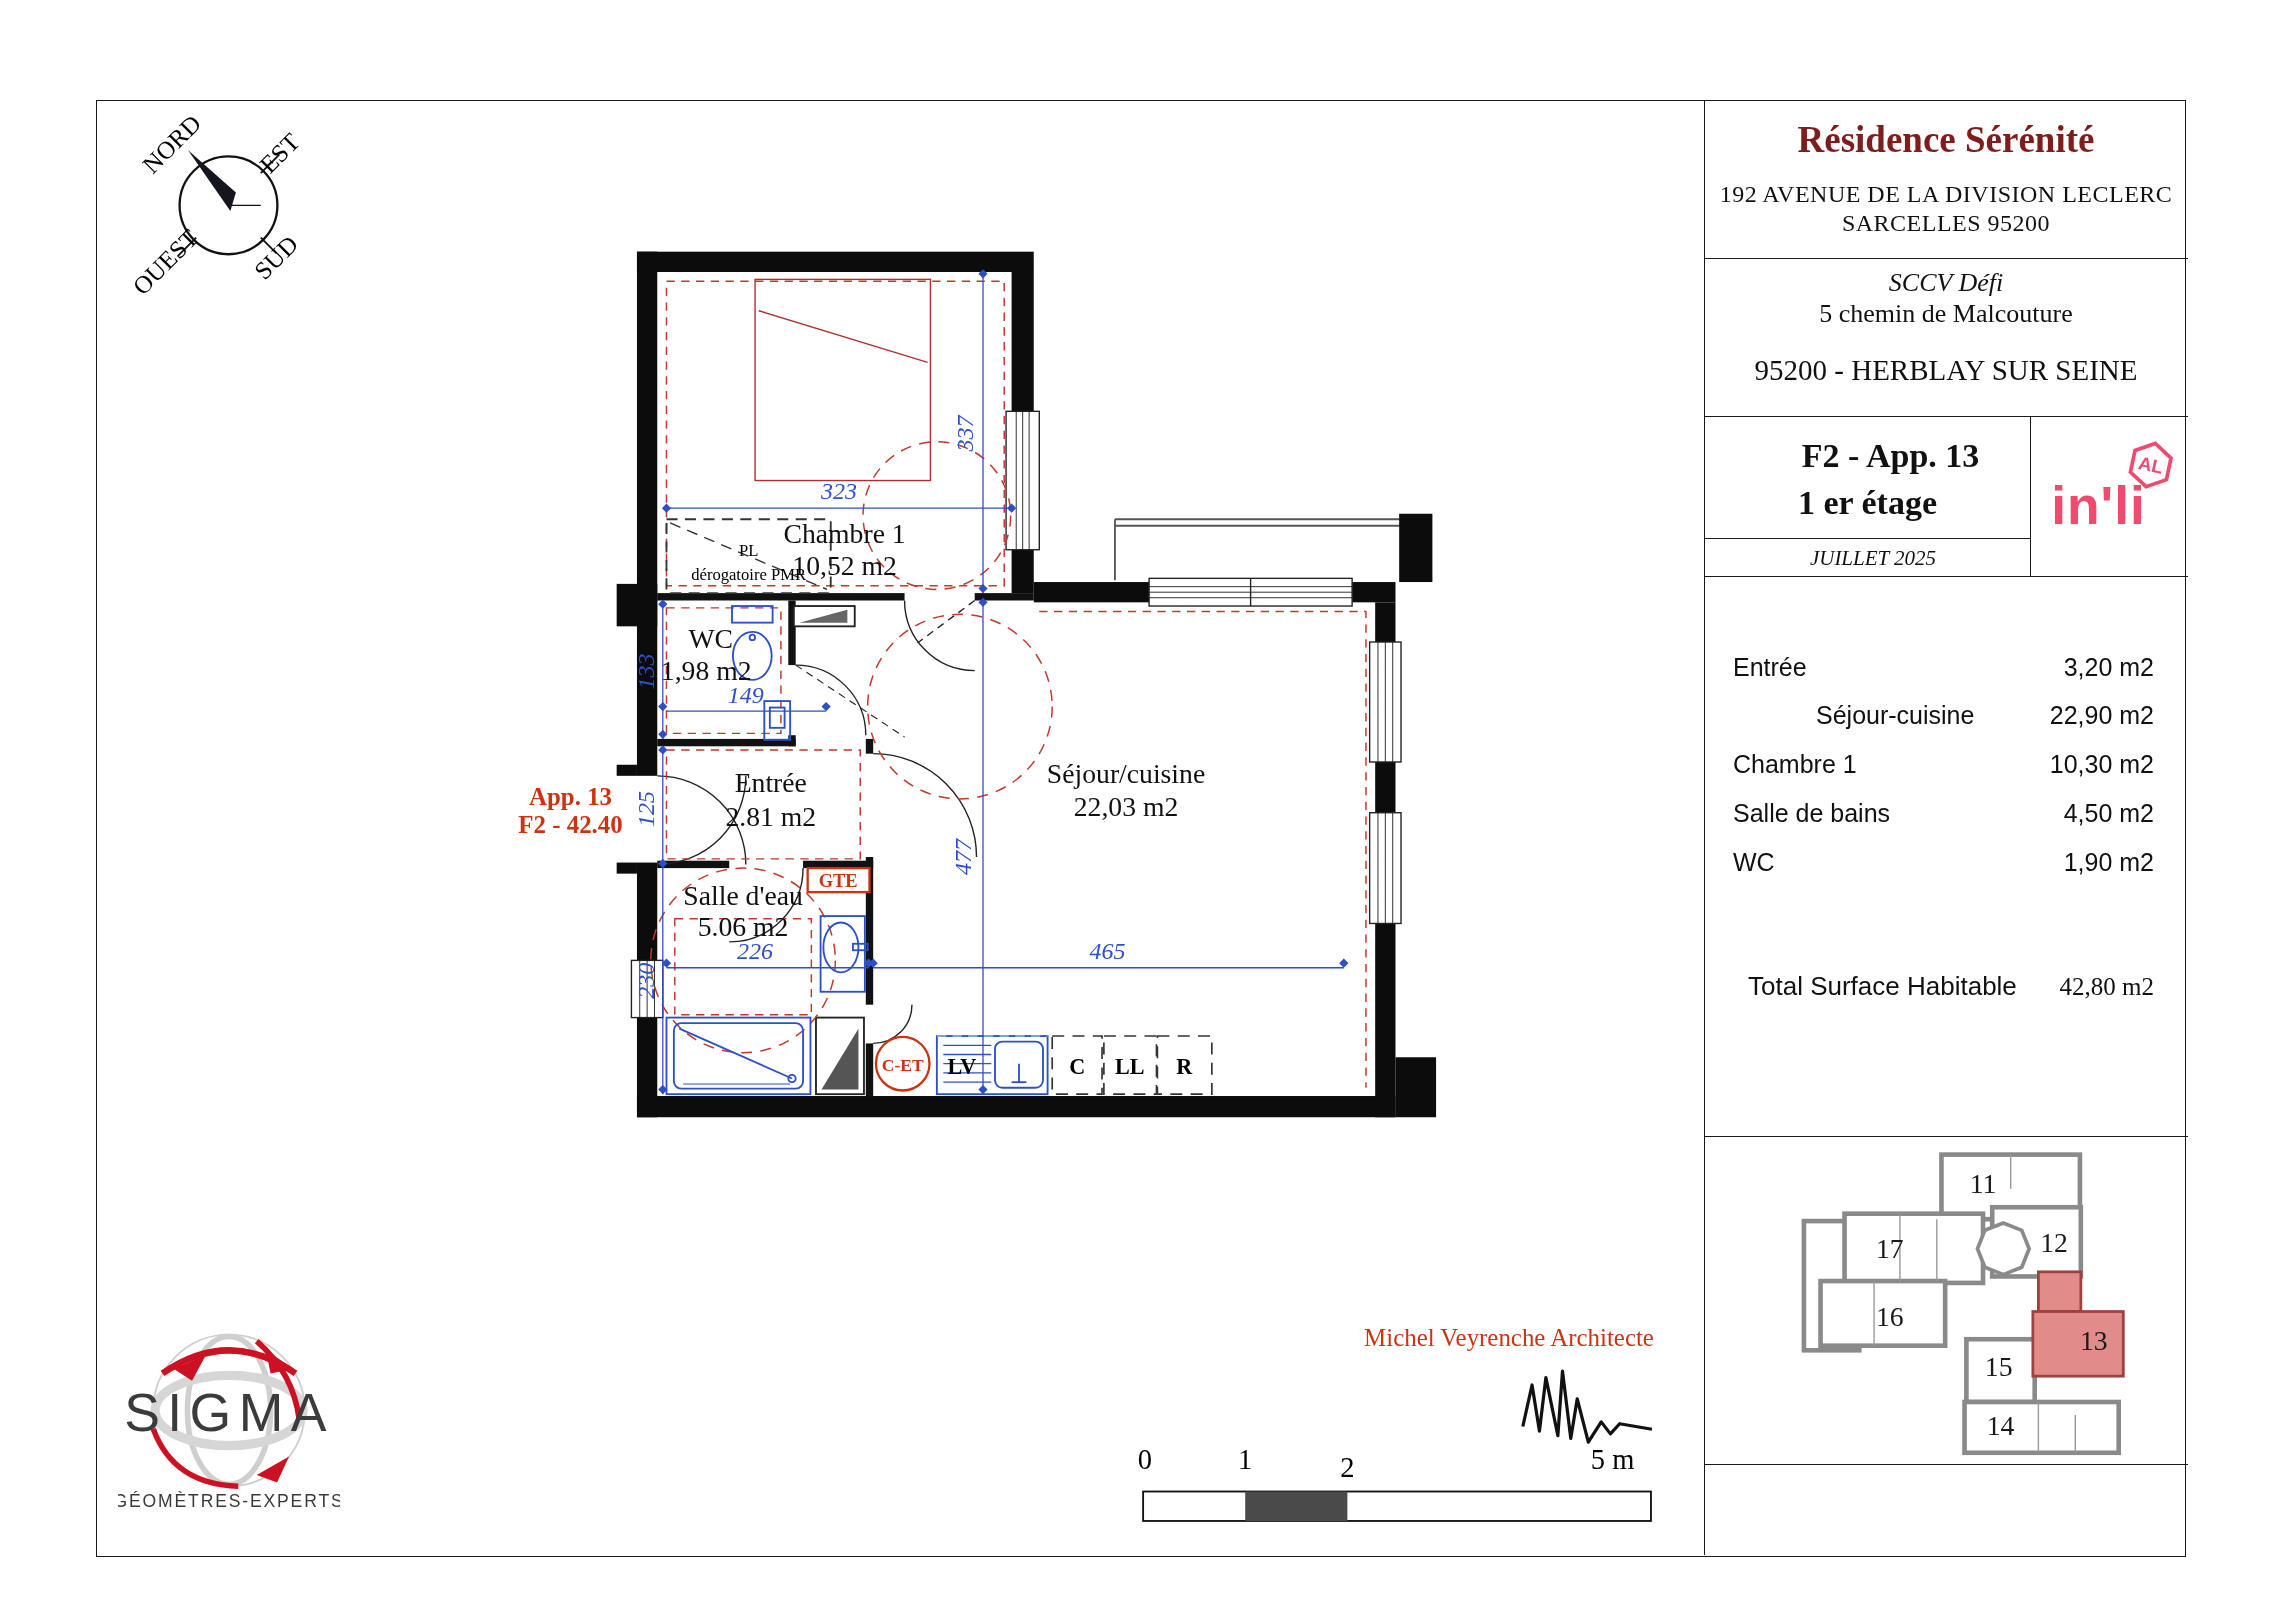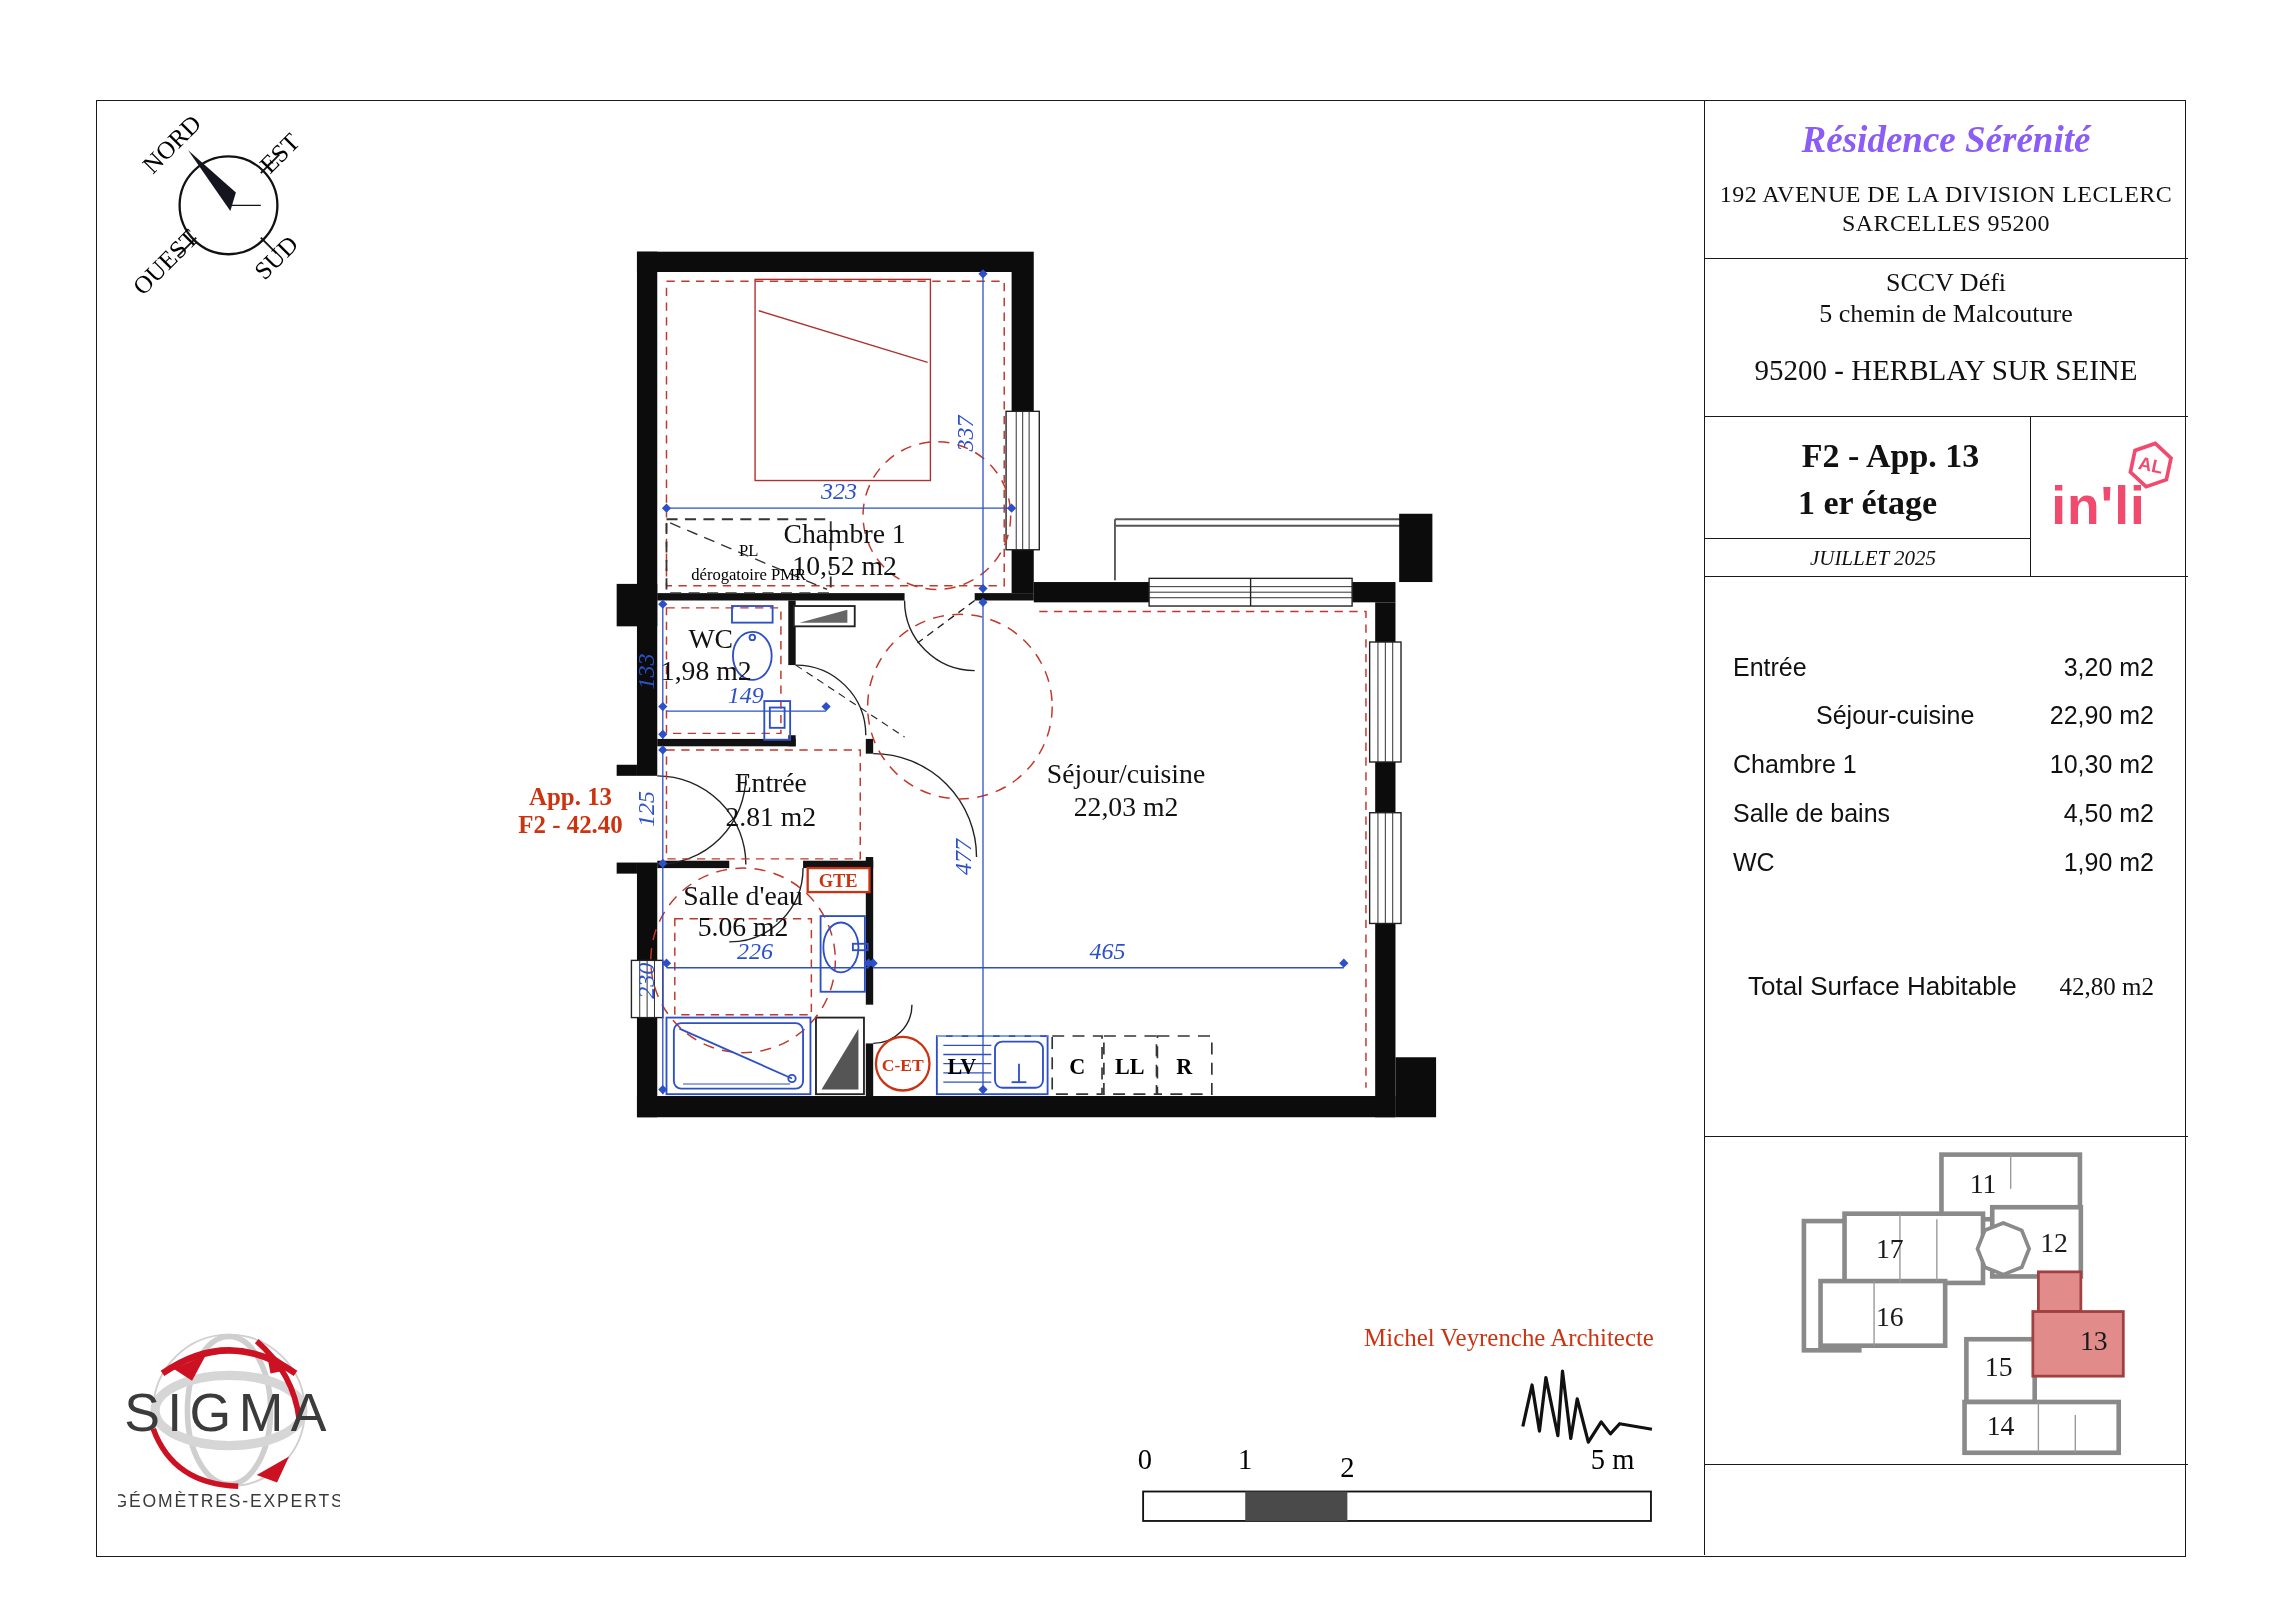--- a/index.html
+++ b/index.html
@@ -3,21 +3,21 @@
 <meta charset="utf-8">
 <style>
   html,body{margin:0;padding:0;background:#fff;}
   body{width:2290px;height:1619px;position:relative;font-family:"Liberation Serif",serif;color:#111;overflow:hidden;}
   .abs{position:absolute;}
   .sheet{left:96px;top:100px;width:2088px;height:1455px;border:1.8px solid #1a1a1a;}
   .vline{width:0;border-left:1.8px solid #1a1a1a;}
   .hline{height:0;border-top:1.8px solid #1a1a1a;}
   .ctr{text-align:center;}
   .sans{font-family:"Liberation Sans",sans-serif;}
-  .residence{font-size:37px;font-weight:bold;font-style:italic;color:#8b5cf6;}
+  .residence{font-size:37px;font-weight:bold;color:#7f1d1d;}
   .addr{font-size:24px;letter-spacing:0.5px;}
   .dev{font-size:26px;}
   .city{font-size:29px;}
   .aptitle{font-size:34px;font-weight:bold;}
   .floor{font-size:34px;font-weight:bold;}
   .date{font-size:21px;font-style:italic;}
   .trow-label{font-size:25px;}
   .trow-val{font-size:25px;text-align:right;}
   svg text{font-family:"Liberation Serif",serif;}
   .dimtxt{font-size:26px;font-style:italic;fill:#2d50c8;}
@@ -33,21 +33,21 @@
 <div class="abs hline" style="left:1704px;top:416px;width:484px;"></div>
 <div class="abs hline" style="left:1704px;top:538px;width:327px;"></div>
 <div class="abs vline" style="left:2030px;top:416px;height:160px;"></div>
 <div class="abs hline" style="left:1704px;top:576px;width:484px;"></div>
 <div class="abs hline" style="left:1704px;top:1136px;width:484px;"></div>
 <div class="abs hline" style="left:1704px;top:1464px;width:484px;"></div>
 
 <div class="abs ctr residence" style="left:1704px;top:118px;width:484px;">Résidence Sérénité</div>
 <div class="abs ctr addr" style="left:1704px;top:181px;width:484px;">192 AVENUE DE LA DIVISION LECLERC</div>
 <div class="abs ctr addr" style="left:1704px;top:210px;width:484px;">SARCELLES 95200</div>
-<div class="abs ctr dev" style="left:1704px;top:268px;width:484px;">SCCV Défi</div>
+<div class="abs ctr dev" style="left:1704px;top:268px;width:484px;font-style:italic;">SCCV Défi</div>
 <div class="abs ctr dev" style="left:1704px;top:299px;width:484px;">5 chemin de Malcouture</div>
 <div class="abs ctr city" style="left:1704px;top:354px;width:484px;">95200 - HERBLAY SUR SEINE</div>
 <div class="abs ctr aptitle" style="left:1704px;top:437px;width:373px;">F2 - App. 13</div>
 <div class="abs ctr floor" style="left:1704px;top:484px;width:327px;">1 er étage</div>
 <div class="abs ctr date" style="left:1704px;top:546px;width:338px;">JUILLET 2025</div>
 
 <svg class="abs" style="left:2044px;top:430px;" width="138" height="129" viewBox="0 0 150 140">
   <text x="8" y="102" font-size="58" font-weight="bold" fill="#f04a6e" style="font-family:'Liberation Sans',sans-serif;letter-spacing:1px;">in'li</text>
   <g transform="translate(116,38) rotate(12)">
     <polygon points="0,-24 20,-12 20,12 0,24 -20,12 -20,-12" fill="none" stroke="#f04a6e" stroke-width="4"></polygon>

